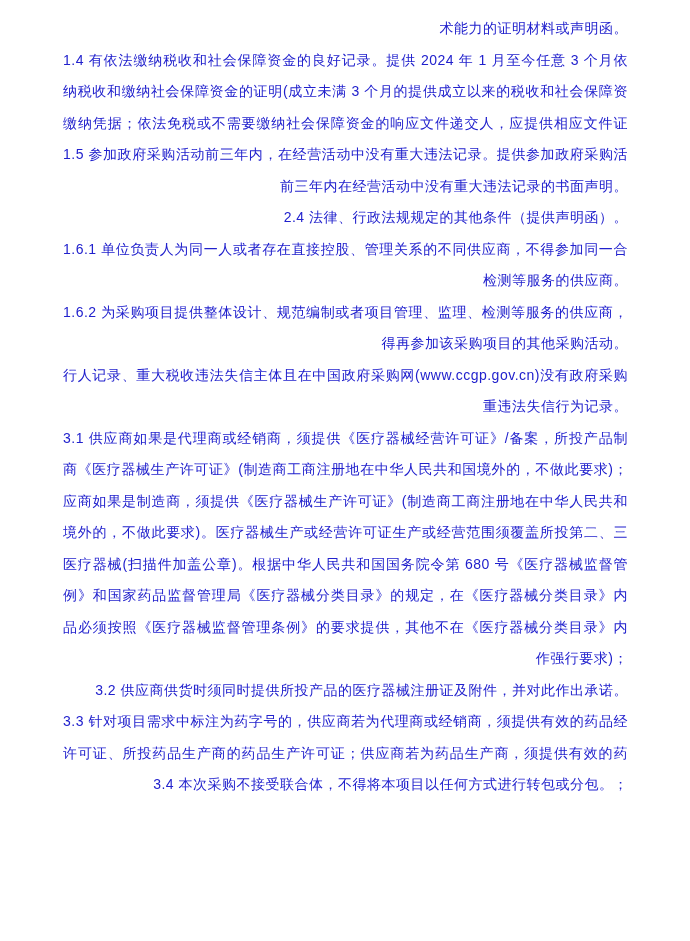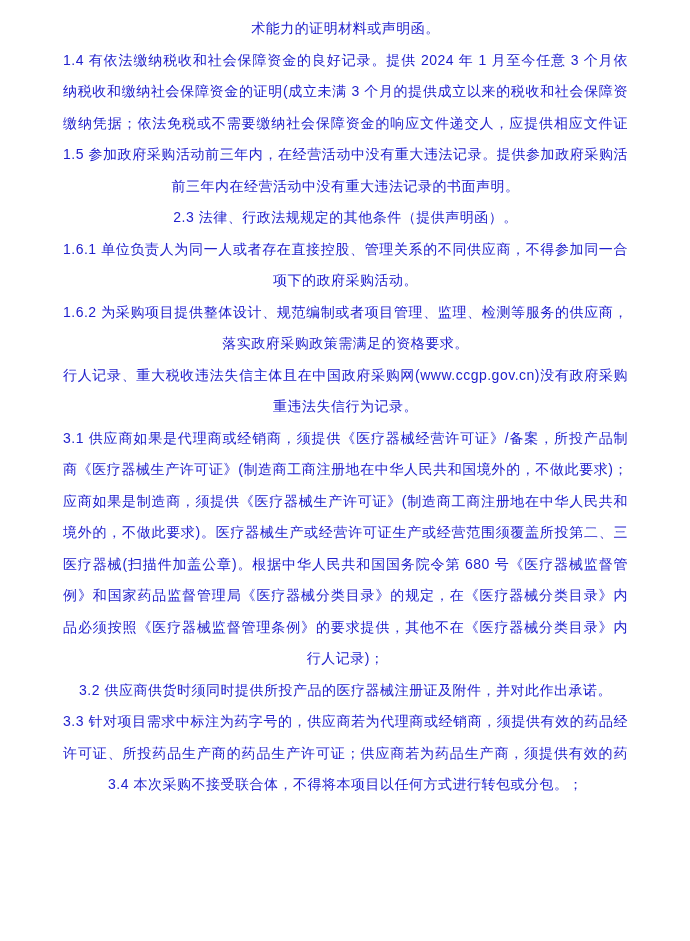--- a/index.html
+++ b/index.html
@@ -20,21 +20,21 @@
   }
   .doc-text {
     width: 100%;
   }
   .line {
     font-size: 14px;
     line-height: 31.5px;
     height: 31.5px;
     white-space: nowrap;
     letter-spacing: 0.5px;
-    text-align: center;
+    text-align: right;
   }
   .line.full {
     white-space: normal;
     text-align: justify;
     text-align-last: justify;
     overflow: hidden;
   }
 </style>
 </head>
 <body>
@@ -48,29 +48,29 @@
 
       <div class="line full">纳税收和缴纳社会保障资金的证明(成立未满 3 个月的提供成立以来的税收和社会保障资金</div>
 
       <div class="line full">缴纳凭据；依法免税或不需要缴纳社会保障资金的响应文件递交人，应提供相应文件证明其</div>
 
 
       <div class="line full">1.5 参加政府采购活动前三年内，在经营活动中没有重大违法记录。提供参加政府采购活动</div>
 
       <div class="line">前三年内在经营活动中没有重大违法记录的书面声明。</div>
 
-      <div class="line">2.3 法律、行政法规规定的其他条件（提供声明函）。</div>
+      <div class="line">2.4 法律、行政法规规定的其他条件（提供声明函）。</div>
 
       <div class="line full">1.6.1 单位负责人为同一人或者存在直接控股、管理关系的不同供应商，不得参加同一合同</div>
 
-      <div class="line">项下的政府采购活动。</div>
+      <div class="line">检测等服务的供应商。</div>
 
       <div class="line full">1.6.2 为采购项目提供整体设计、规范编制或者项目管理、监理、检测等服务的供应商，不</div>
 
-      <div class="line">落实政府采购政策需满足的资格要求。</div>
+      <div class="line">得再参加该采购项目的其他采购活动。</div>
 
 
       <div class="line full">行人记录、重大税收违法失信主体且在中国政府采购网(www.ccgp.gov.cn)没有政府采购严</div>
 
       <div class="line">重违法失信行为记录。</div>
 
 
 
       <div class="line full">3.1 供应商如果是代理商或经销商，须提供《医疗器械经营许可证》/备案，所投产品制造</div>
 
@@ -79,21 +79,21 @@
       <div class="line full">应商如果是制造商，须提供《医疗器械生产许可证》(制造商工商注册地在中华人民共和国</div>
 
       <div class="line full">境外的，不做此要求)。医疗器械生产或经营许可证生产或经营范围须覆盖所投第二、三类</div>
 
       <div class="line full">医疗器械(扫描件加盖公章)。根据中华人民共和国国务院令第 680 号《医疗器械监督管理条</div>
 
       <div class="line full">例》和国家药品监督管理局《医疗器械分类目录》的规定，在《医疗器械分类目录》内的产</div>
 
       <div class="line full">品必须按照《医疗器械监督管理条例》的要求提供，其他不在《医疗器械分类目录》内的不</div>
 
-      <div class="line">行人记录)；</div>
+      <div class="line">作强行要求)；</div>
 
       <div class="line">3.2 供应商供货时须同时提供所投产品的医疗器械注册证及附件，并对此作出承诺。</div>
 
       <div class="line full">3.3 针对项目需求中标注为药字号的，供应商若为代理商或经销商，须提供有效的药品经营</div>
 
       <div class="line full">许可证、所投药品生产商的药品生产许可证；供应商若为药品生产商，须提供有效的药品生</div>
 
 
       <div class="line">3.4 本次采购不接受联合体，不得将本项目以任何方式进行转包或分包。；</div>
     </div>

